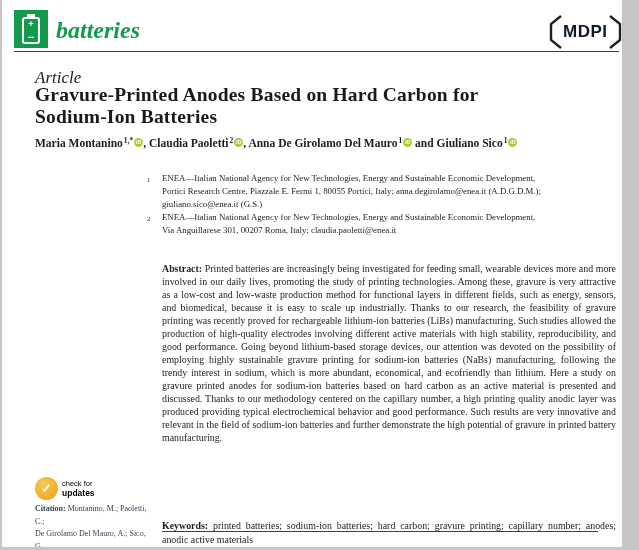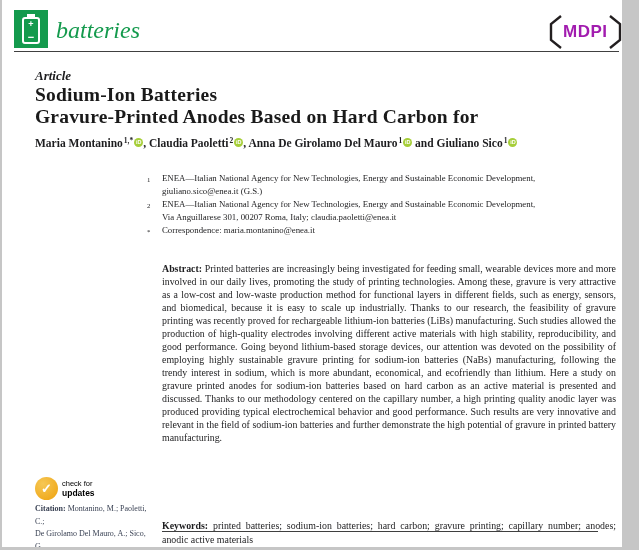--- a/index.html
+++ b/index.html
@@ -38,42 +38,42 @@
     font-size: 9px; font-weight: bold; line-height: 9px;
   }
   .bat-minus {
     position: absolute; left: 0; right: 0; bottom: 0px;
     text-align: center; color: #fff;
     font-family: "Liberation Sans", sans-serif;
     font-size: 11px; font-weight: bold; line-height: 10px;
   }
   .journal-name {
     position: absolute; left: 56px; top: 17px;
-    font-size: 24px; font-weight: normal; font-style: italic;
+    font-size: 24px; font-weight: bold; font-style: italic;
     color: #149a4d;
     font-family: "Liberation Serif", serif;
   }
   .mdpi-logo {
     position: absolute; left: 549px; top: 14px;
     display: flex; align-items: center; height: 36px;
   }
   .mdpi-text {
     font-family: "Liberation Sans", sans-serif;
-    font-weight: bold; font-size: 17px; color: #a21caf;
+    font-weight: bold; font-size: 17px; color: #0f172a;
     letter-spacing: 0.5px; margin: 16px 1px;
   }
   .header-rule {
     position: absolute; left: 14px; top: 51px;
     width: 605px; height: 0;
     border-top: 1.6px solid #404040;
   }
   
   .article-type {
     position: absolute; left: 35px; top: 68px;
-    font-size: 13px; font-style: italic; font-weight: bold;
+    font-size: 17px; font-style: italic;
   }
   .paper-title {
     position: absolute; left: 35px; top: 84px;
     font-size: 19.5px; font-weight: bold; line-height: 21.5px;
     color: #1a1a1a; letter-spacing: 0.2px;
   }
   .authors {
     position: absolute; left: 35px; top: 136px;
     font-size: 11.5px; font-weight: bold; width: 560px;
   }
@@ -174,49 +174,44 @@
   <span class="mdpi-text">MDPI</span>
   <svg width="13" height="36" viewBox="0 0 13 36">
     <polyline points="1,2 11,10 11,26 1,34" fill="none" stroke="#231f20" stroke-width="2.4"></polyline>
   </svg>
 </div>
 <div class="header-rule"></div>
 
 <div class="article-type">Article</div>
 
 <div class="paper-title">
+  <div>Gravure-Printed Anodes Based on Hard Carbon for</div>
   <div>Sodium-Ion Batteries</div>
-  <div>Gravure-Printed Anodes Based on Hard Carbon for</div>
 </div>
 
 <div class="authors">
   <span>Maria Montanino</span><span class="author-sup">1,*</span><span class="orcid-icon">iD</span><span class="author-sep">, </span><span>Claudia Paoletti</span><span class="author-sup">2</span><span class="orcid-icon">iD</span><span class="author-sep">, </span><span>Anna De Girolamo Del Mauro</span><span class="author-sup">1</span><span class="orcid-icon">iD</span><span class="author-sep"> and </span><span>Giuliano Sico</span><span class="author-sup">1</span><span class="orcid-icon">iD</span>
 </div>
 
 <div class="affiliations">
   <div class="affil-row">
     <span class="affil-sup">1</span>
     <span class="affil-lines">
       <div>ENEA—Italian National Agency for New Technologies, Energy and Sustainable Economic Development,</div>
+      <div>Portici Research Centre, Piazzale E. Fermi 1, 80055 Portici, Italy; anna.degirolamo@enea.it (A.D.G.D.M.);</div>
       <div>giuliano.sico@enea.it (G.S.)</div>
     </span>
   </div>
   <div class="affil-row">
     <span class="affil-sup">2</span>
     <span class="affil-lines">
       <div>ENEA—Italian National Agency for New Technologies, Energy and Sustainable Economic Development,</div>
       <div>Via Anguillarese 301, 00207 Roma, Italy; claudia.paoletti@enea.it</div>
     </span>
   </div>
-  <div class="affil-row">
-    <span class="affil-sup">*</span>
-    <span class="affil-lines">
-      <div>Correspondence: maria.montanino@enea.it</div>
-    </span>
-  </div>
 </div>
 
 <div class="abstract"><span class="bold-label">Abstract:</span><span> Printed batteries are increasingly being investigated for feeding small, wearable devices more and more involved in our daily lives, promoting the study of printing technologies. Among these, gravure is very attractive as a low-cost and low-waste production method for functional layers in different fields, such as energy, sensors, and biomedical, because it is easy to scale up industrially. Thanks to our research, the feasibility of gravure printing was recently proved for rechargeable lithium-ion batteries (LiBs) manufacturing. Such studies allowed the production of high-quality electrodes involving different active materials with high stability, reproducibility, and good performance. Going beyond lithium-based storage devices, our attention was devoted on the possibility of employing highly sustainable gravure printing for sodium-ion batteries (NaBs) manufacturing, following the trendy interest in sodium, which is more abundant, economical, and ecofriendly than lithium. Here a study on gravure printed anodes for sodium-ion batteries based on hard carbon as an active material is presented and discussed. Thanks to our methodology centered on the capillary number, a high printing quality anodic layer was produced providing typical electrochemical behavior and good performance. Such results are very innovative and relevant in the field of sodium-ion batteries and further demonstrate the high potential of gravure in printed battery manufacturing.</span></div>
 
 <div class="keywords"><span class="bold-label">Keywords:</span><span> printed batteries; sodium-ion batteries; hard carbon; gravure printing; capillary number; anodes; anodic active materials</span></div>
 
 <div class="keywords-rule"></div>
 
 <div class="update-badge">
   <span class="badge-circle">✓</span>

